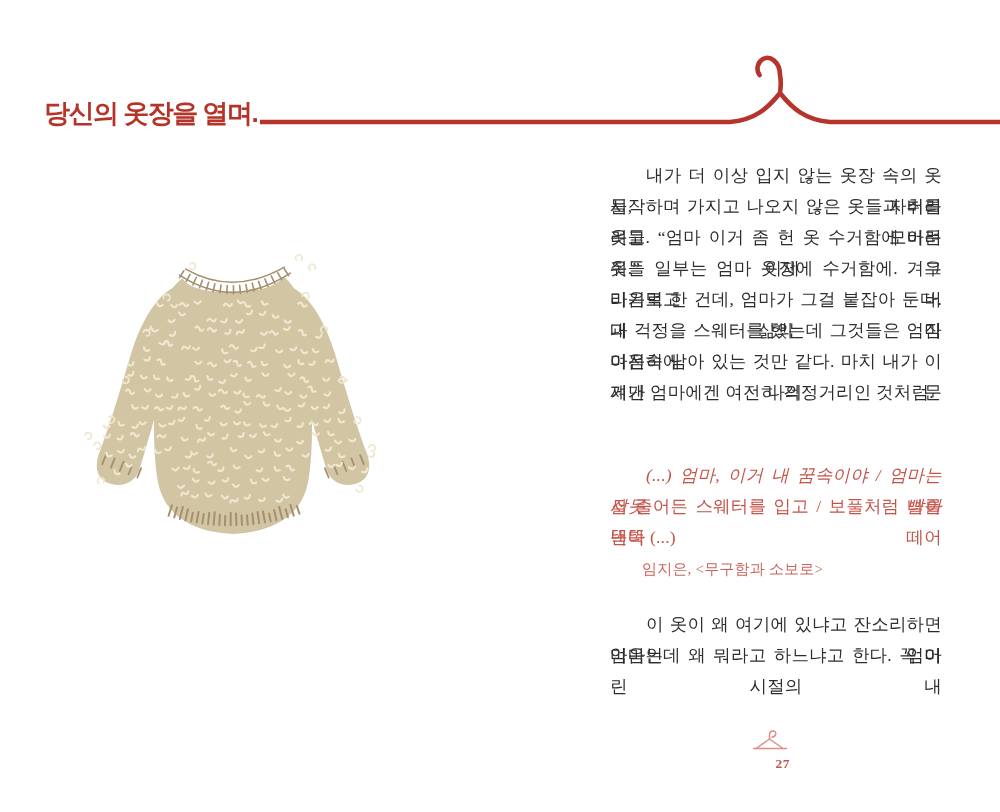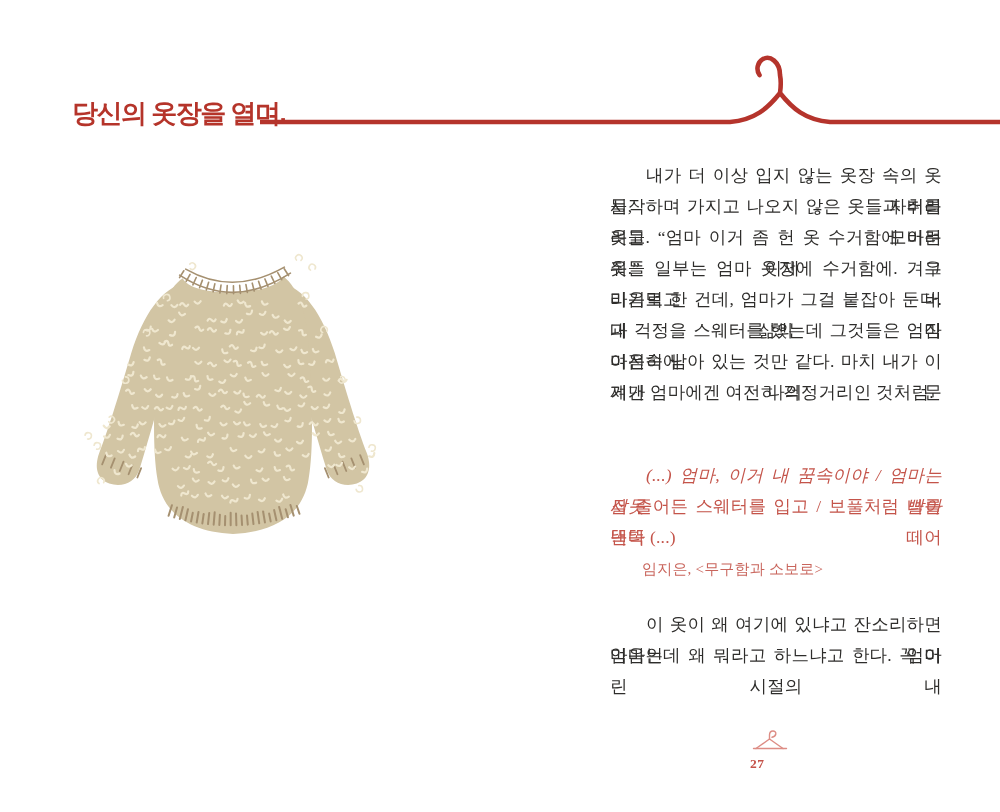--- a/index.html
+++ b/index.html
@@ -2,21 +2,21 @@
 <html><head>
 <meta charset="utf-8">
 <style>
   html,body{margin:0;padding:0;background:#ffffff;}
   .page{
     position:relative;width:1000px;height:812px;background:#ffffff;
     font-family:"Liberation Serif","DejaVu Serif",serif;overflow:hidden;
   }
   
   .title{
-    position:absolute;left:72px;top:96px;
+    position:absolute;left:44px;top:96px;
     font-family:"Liberation Sans","DejaVu Sans",sans-serif;
     font-weight:800;font-size:26px;letter-spacing:-1.5px;
     color:#b5342a;white-space:nowrap;
   }
   .header-line{position:absolute;left:260px;top:50px;width:740px;height:82px;}
   
   .sweater{position:absolute;left:68px;top:248px;width:324px;height:302px;}
   
   .article{
     position:absolute;left:610px;top:160px;width:332px;
@@ -32,21 +32,21 @@
   .quote-start{margin-top:52px;font-style:italic;}
   .attribution{
     margin-top:4px;height:24px;line-height:24px;
     padding-left:32px;font-size:15px;color:#c9655c;
     text-align:center;text-align-last:left;
   }
   .para2-start{margin-top:28px;}
   
   .footer-hanger{position:absolute;left:750px;top:726px;width:40px;height:28px;}
   .page-number{
-    position:absolute;left:750px;top:756px;width:40px;text-align:left;
+    position:absolute;left:750px;top:756px;width:40px;text-align:right;
     font-size:13.5px;font-weight:bold;color:#c5534a;letter-spacing:0.5px;
   }
 </style>
 </head>
 <body>
 
 <div class="page">
 
   <div class="title">당신의 옷장을 열며.</div>
 

